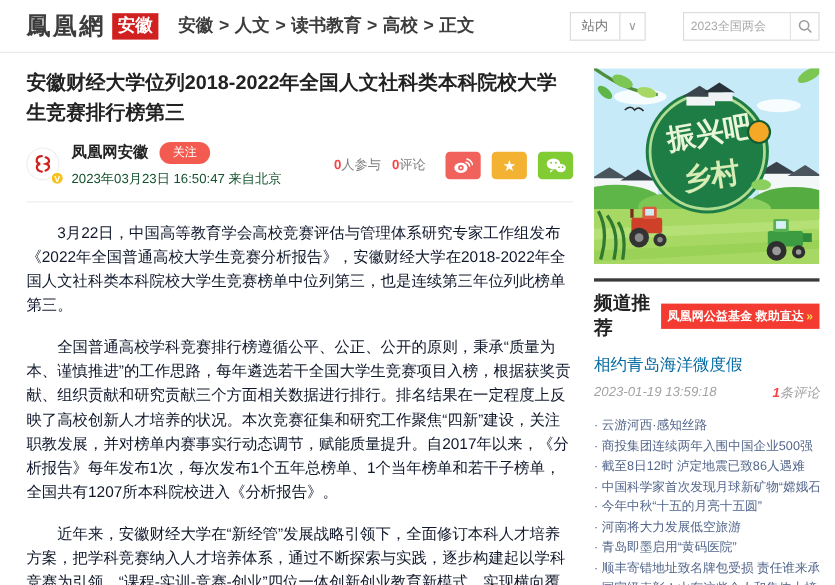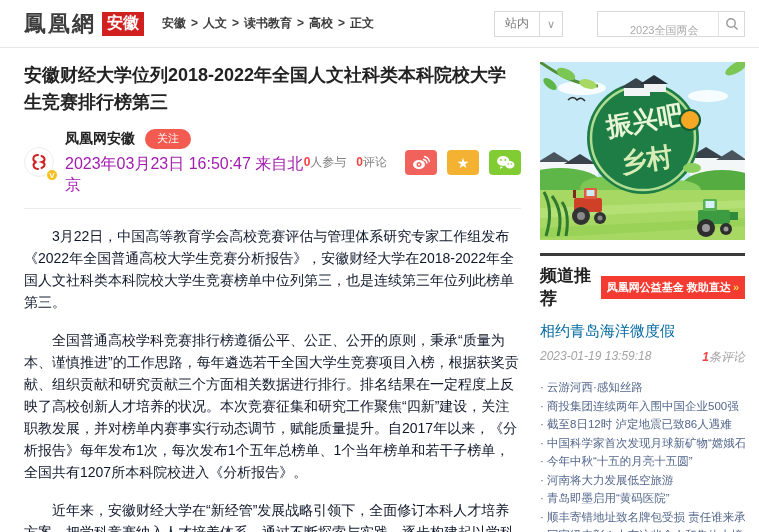--- a/index.html
+++ b/index.html
@@ -7,30 +7,30 @@
     font-family: "Liberation Sans", sans-serif; }
 
   
   .header { height: 48px; display: flex; align-items: center;
     padding: 0 14px 0 24px; border-bottom: 1px solid #e7e7e7; }
   .logo { display: flex; align-items: center; cursor: pointer; }
   .logo-text { font-family: "DejaVu Serif", serif; font-size: 22px; font-weight: bold;
     color: #3d3d3d; letter-spacing: 2px; }
   .logo-badge { background: #d0201f; color: #fff; font-family: "DejaVu Serif", serif;
     font-size: 16px; font-weight: bold; padding: 1px 5px 2px; margin-left: 6px; }
-  .breadcrumb { margin-left: 18px; font-size: 12px; font-weight: bold; color: #3c3c3c; white-space: nowrap; }
+  .breadcrumb { margin-left: 18px; font-size: 16px; font-weight: bold; color: #3c3c3c; white-space: nowrap; }
   .crumb { cursor: pointer; }
   .crumb:not(:last-of-type)::after { content: ">"; margin: 0 5px; color: #3c3c3c; font-weight: bold; }
   .header-right { margin-left: auto; display: flex; align-items: center; gap: 13px; }
   .scope-select { border: 1px solid #d9d9d9; height: 26px; display: flex; align-items: center;
     font-size: 12px; color: #777; cursor: pointer; }
   .scope-label { padding: 0 10px; }
   .chevron { border-left: 1px solid #d9d9d9; padding: 0 7px; color: #999; font-size: 11px; line-height: 24px; }
-  .search-box { border: 1px solid #d9d9d9; height: 26px; width: 148px; margin-left: 21px;
-    display: flex; align-items: flex-end; padding-left: 26px; }
+  .search-box { border: 1px solid #d9d9d9; height: 26px; width: 124px; margin-left: 21px;
+    display: flex; align-items: center; }
   .search-box input { border: none; outline: none; flex: 1; min-width: 0; font-size: 11px;
     color: #555; padding: 0 6px; font-family: "Liberation Sans", sans-serif; }
   .search-box input::placeholder { color: #a9a9a9; }
   .search-btn { border-left: 1px solid #e2e2e2; width: 26px; height: 24px; display: flex;
     align-items: center; justify-content: center; cursor: pointer; }
 
   
   .main { display: flex; padding: 14px 14px 0 24px; }
   .article { width: 497px; flex: none; margin-right: 19px; }
   .sidebar { width: 205px; flex: none; }
@@ -41,21 +41,21 @@
   .avatar-wrap { position: relative; width: 32px; height: 32px; margin-right: 9px; flex: none; cursor: pointer; }
   .avatar { width: 30px; height: 30px; border-radius: 50%; border: 1px solid #eee; background: #fff;
     display: flex; align-items: center; justify-content: center; }
   .v-badge { position: absolute; right: -2px; bottom: -2px; width: 12px; height: 12px; border-radius: 50%;
     background: #f8c01e; color: #fff; font-size: 8px; font-weight: bold; text-align: center;
     line-height: 12px; border: 1px solid #fff; }
   .author-line1 { display: flex; align-items: center; }
   .author-name { font-size: 14px; font-weight: bold; color: #222; cursor: pointer; }
   .follow-btn { margin-left: 10px; background: #f45b50; color: #fff; font-size: 11px;
     padding: 2px 12px 3px; border-radius: 999px; border: none; cursor: pointer; }
-  .author-meta { font-size: 16px; color: #a21caf; margin-top: 5px; }
+  .author-meta { font-size: 12px; color: #14532d; margin-top: 5px; }
   .row-right { margin-left: auto; display: flex; align-items: center; }
   .counts { font-size: 12px; color: #828282; margin-right: 8px; white-space: nowrap; }
   .count-num { color: #f54343; font-weight: bold; }
   .count-join { margin-right: 10px; }
   .share-btn { width: 32px; height: 25px; border-radius: 4px; border: none; margin-left: 10px;
     display: inline-flex; align-items: center; justify-content: center; cursor: pointer; }
   .share-weibo { background: #f2625d; }
   .share-star { background: #f3b231; color: #fff; font-size: 14px; }
   .share-wechat { background: #82cc33; }
 

